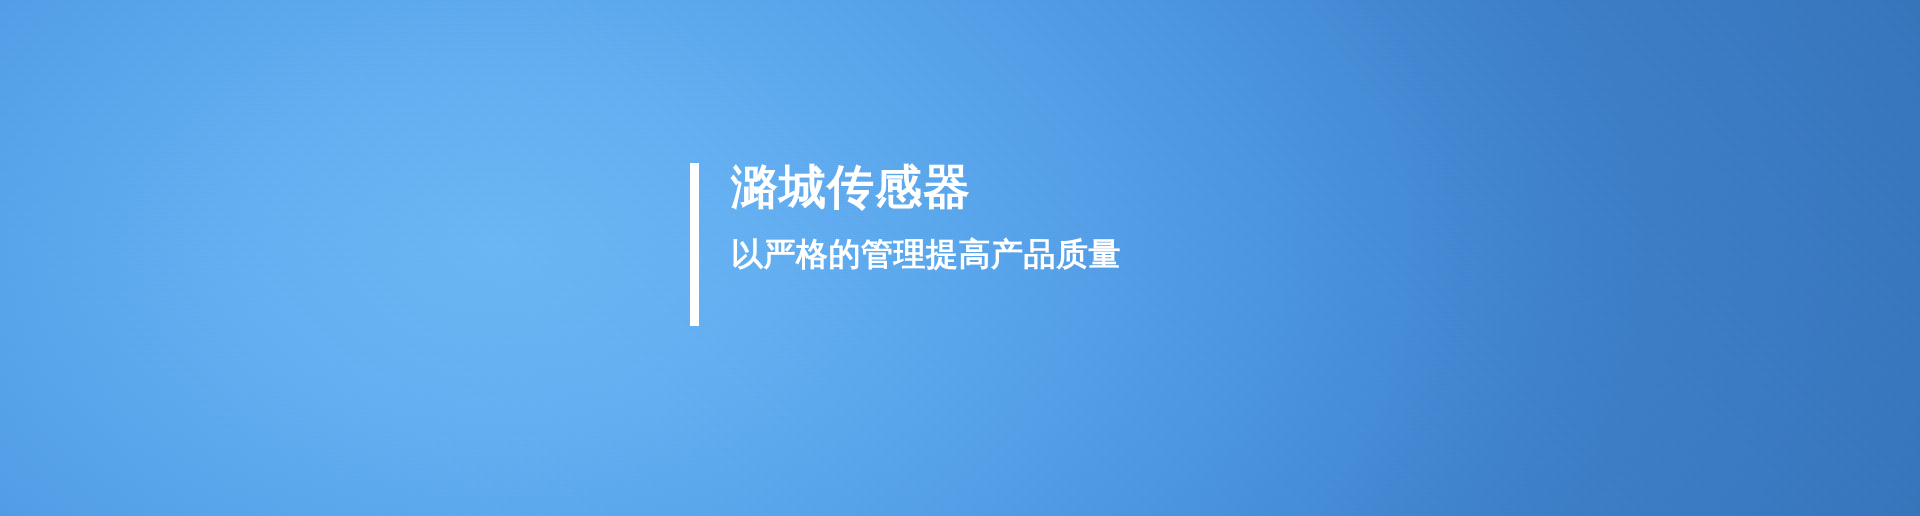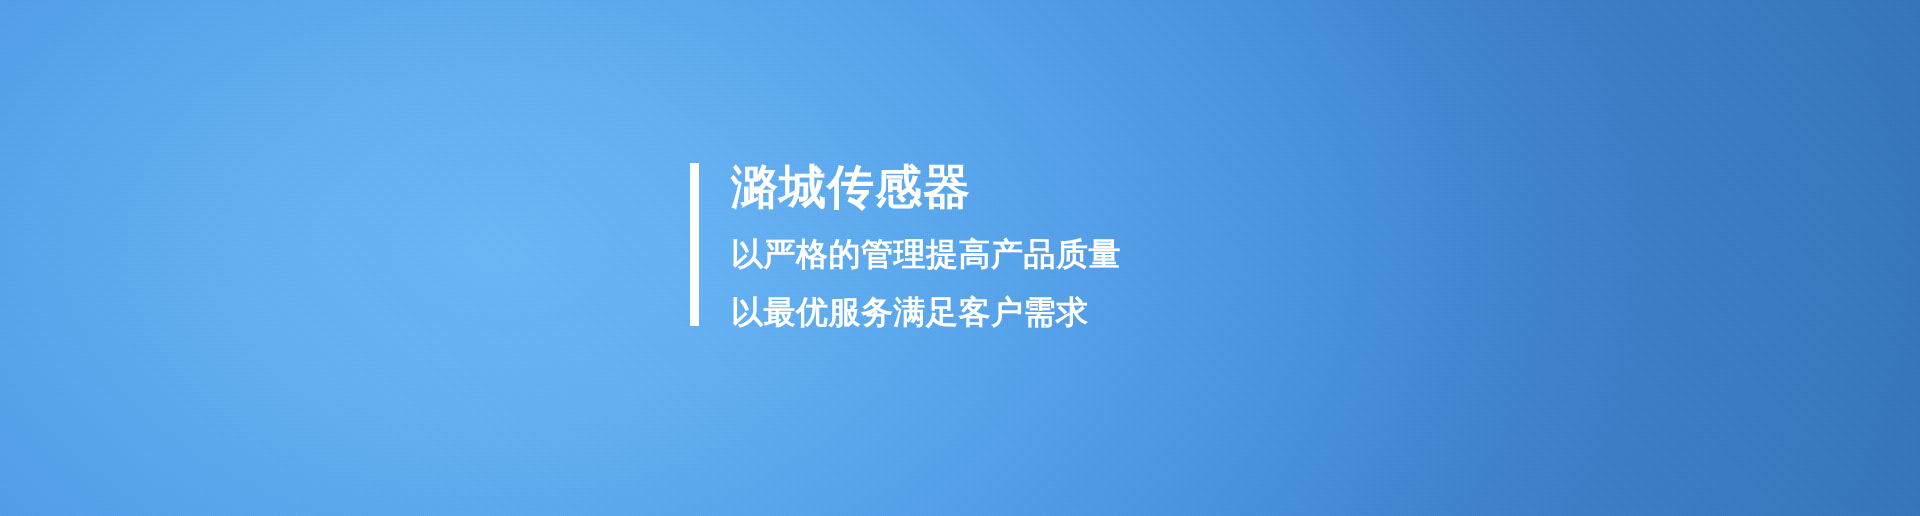--- a/index.html
+++ b/index.html
@@ -123,17 +123,16 @@
   <div id="hero">
 
     <div id="accent-bar"></div>
 
     <div id="hero-text">
 
       <div id="hero-title">潞城传感器</div>
 
       <div class="hero-sub" id="hero-sub-1">以严格的管理提高产品质量</div>
 
-      <div class="hero-sub" id="hero-sub-2">以最优服务满足客户需求</div>
 
     </div>
   </div>
 </div>
 
 </body></html>

